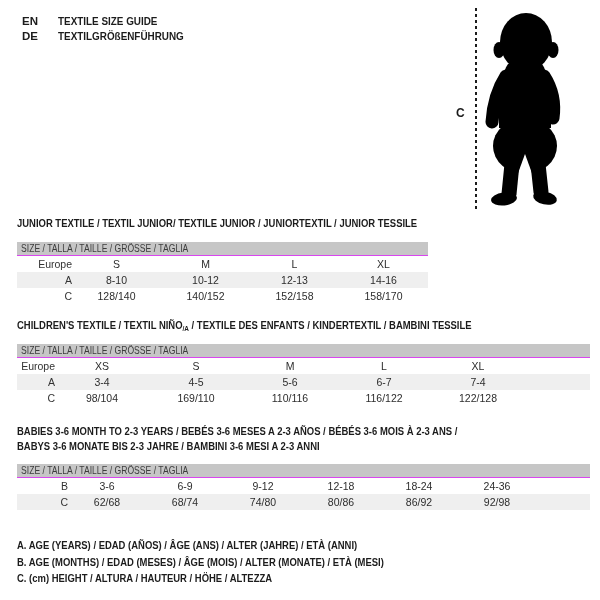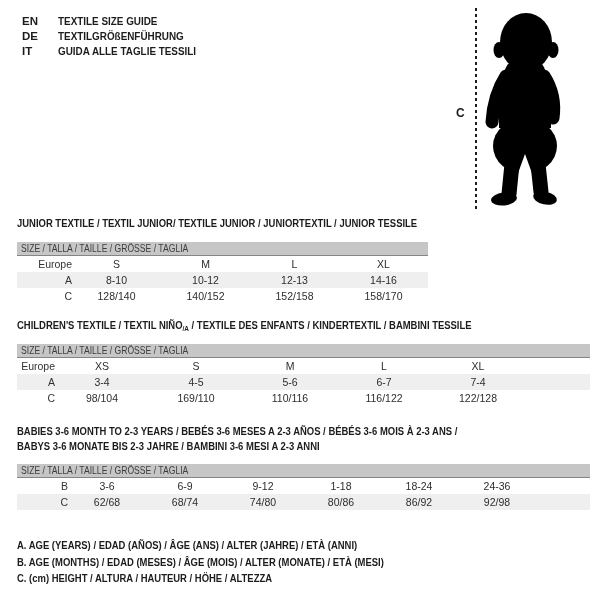--- a/index.html
+++ b/index.html
@@ -60,24 +60,20 @@
 <div class="canvas">
 
   <section class="lang-list">
     <div class="lang-row">
       <span class="lang-code">EN</span>
       <span class="lang-label condi">TEXTILE SIZE GUIDE</span>
     </div>
     <div class="lang-row">
       <span class="lang-code">DE</span>
       <span class="lang-label condi">TEXTILGRÖßENFÜHRUNG</span>
-    </div>
-    <div class="lang-row">
-      <span class="lang-code">IT</span>
-      <span class="lang-label condi">GUIDA ALLE TAGLIE TESSILI</span>
     </div>
   </section>
 
   <div class="height-line"></div>
   <span class="height-label">C</span>
   <svg class="baby" width="86" height="202" viewBox="0 0 86 202">
     <g fill="#000000">
       <ellipse cx="44" cy="36" rx="26" ry="29"></ellipse>
       <ellipse cx="17" cy="44" rx="5.5" ry="8"></ellipse>
       <ellipse cx="71" cy="44" rx="5.5" ry="8"></ellipse>
@@ -204,21 +200,21 @@
             <span class="cond">SIZE / TALLA / TAILLE / GRÖSSE / TAGLIA</span>
           </th>
       </tr>
     </thead>
     <tbody>
       <tr>
         <td class="lbl">B</td>
         <td>3-6</td>
         <td>6-9</td>
         <td>9-12</td>
-        <td>1-18</td>
+        <td>12-18</td>
         <td>18-24</td>
         <td>24-36</td>
         <td></td>
       </tr>
       <tr class="alt">
         <td class="lbl">C</td>
         <td>62/68</td>
         <td>68/74</td>
         <td>74/80</td>
         <td>80/86</td>

